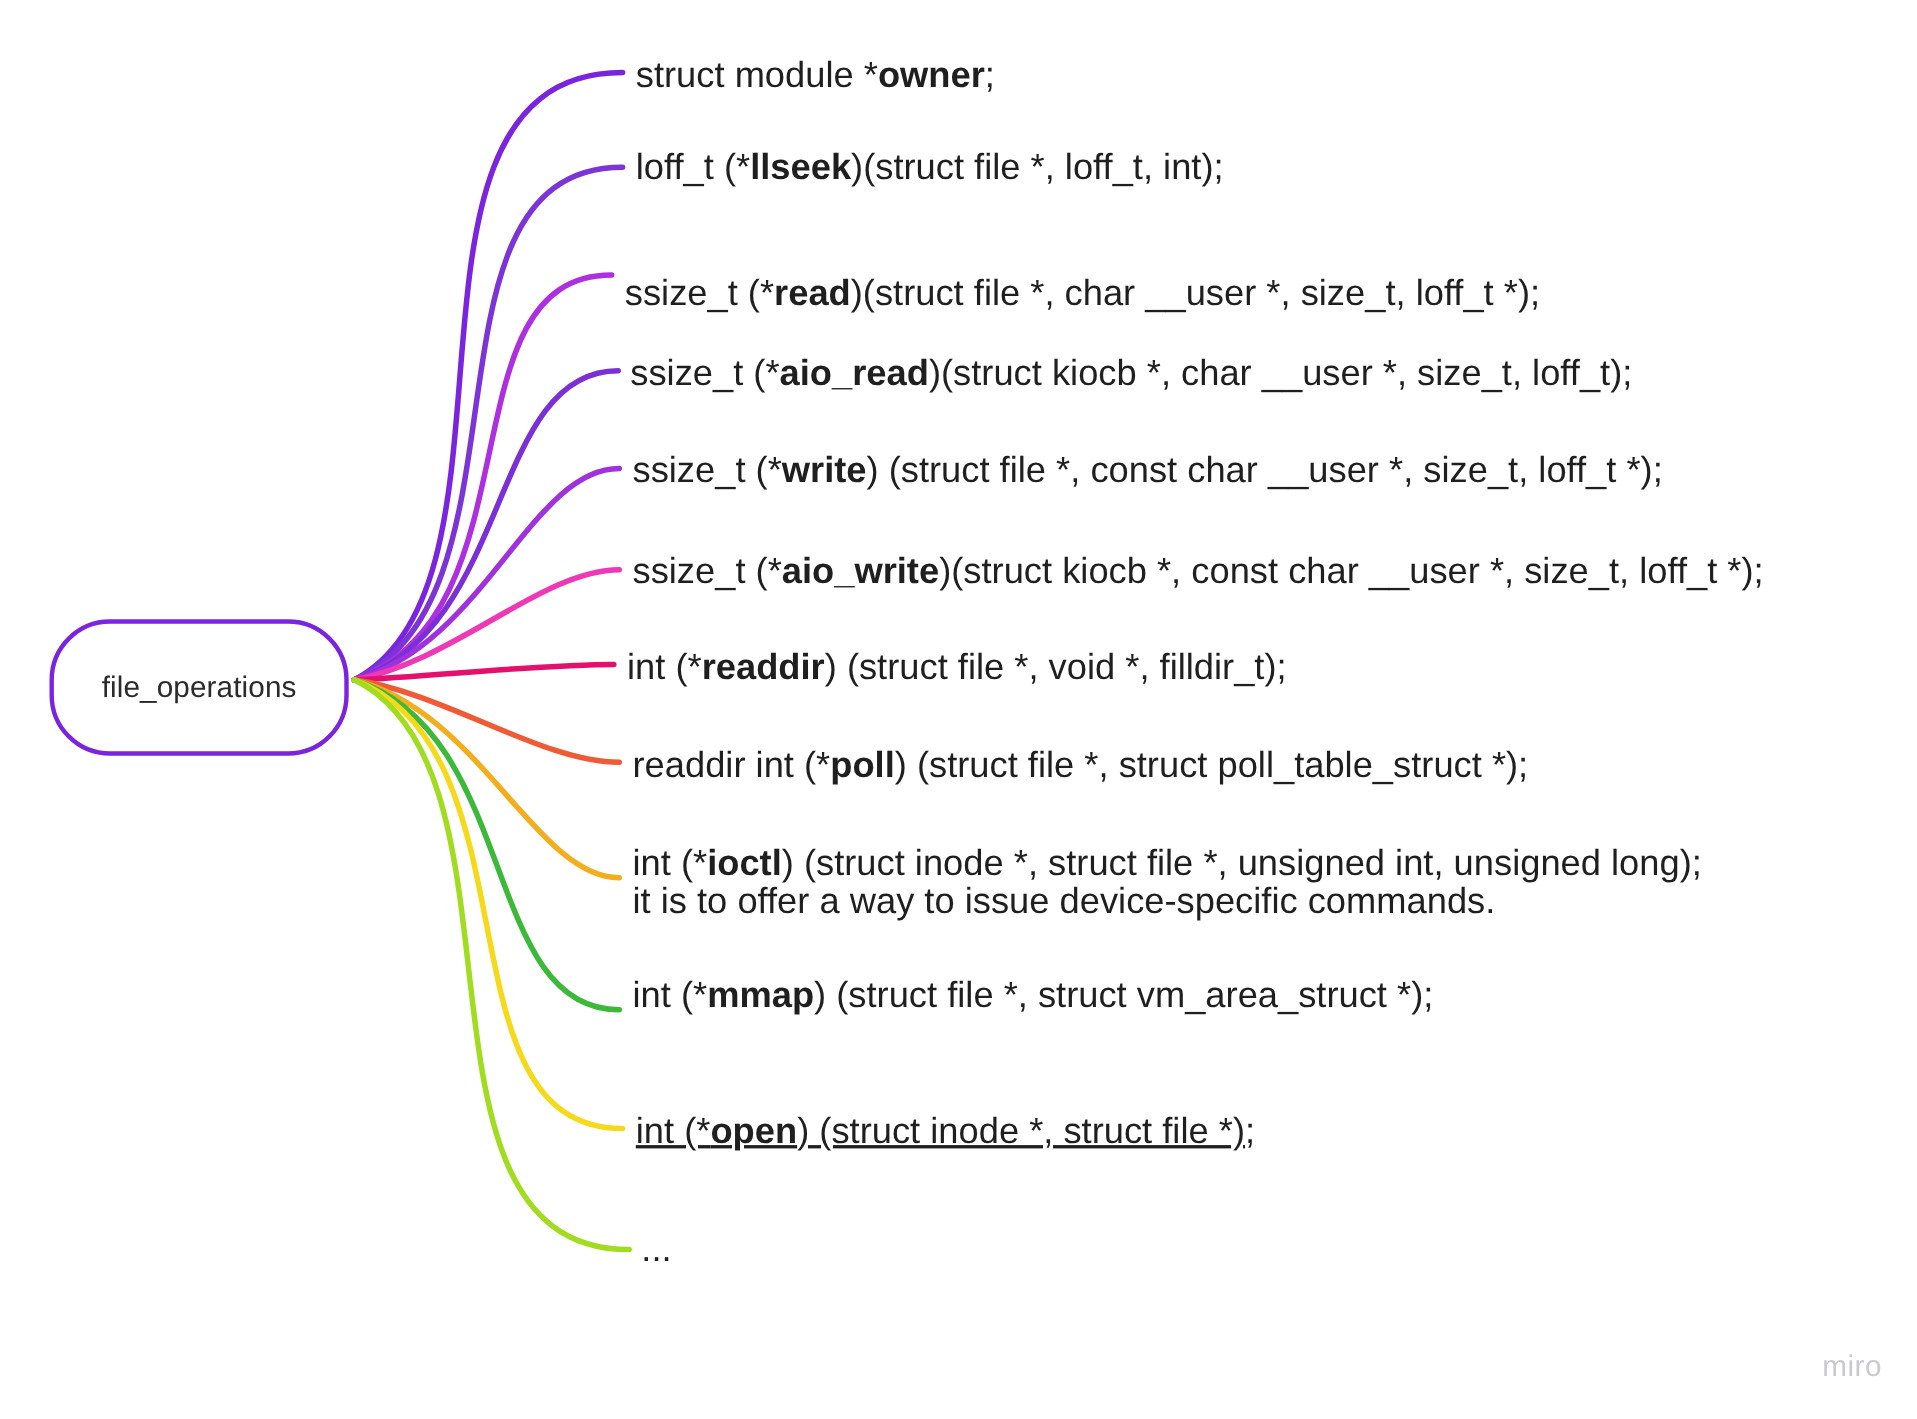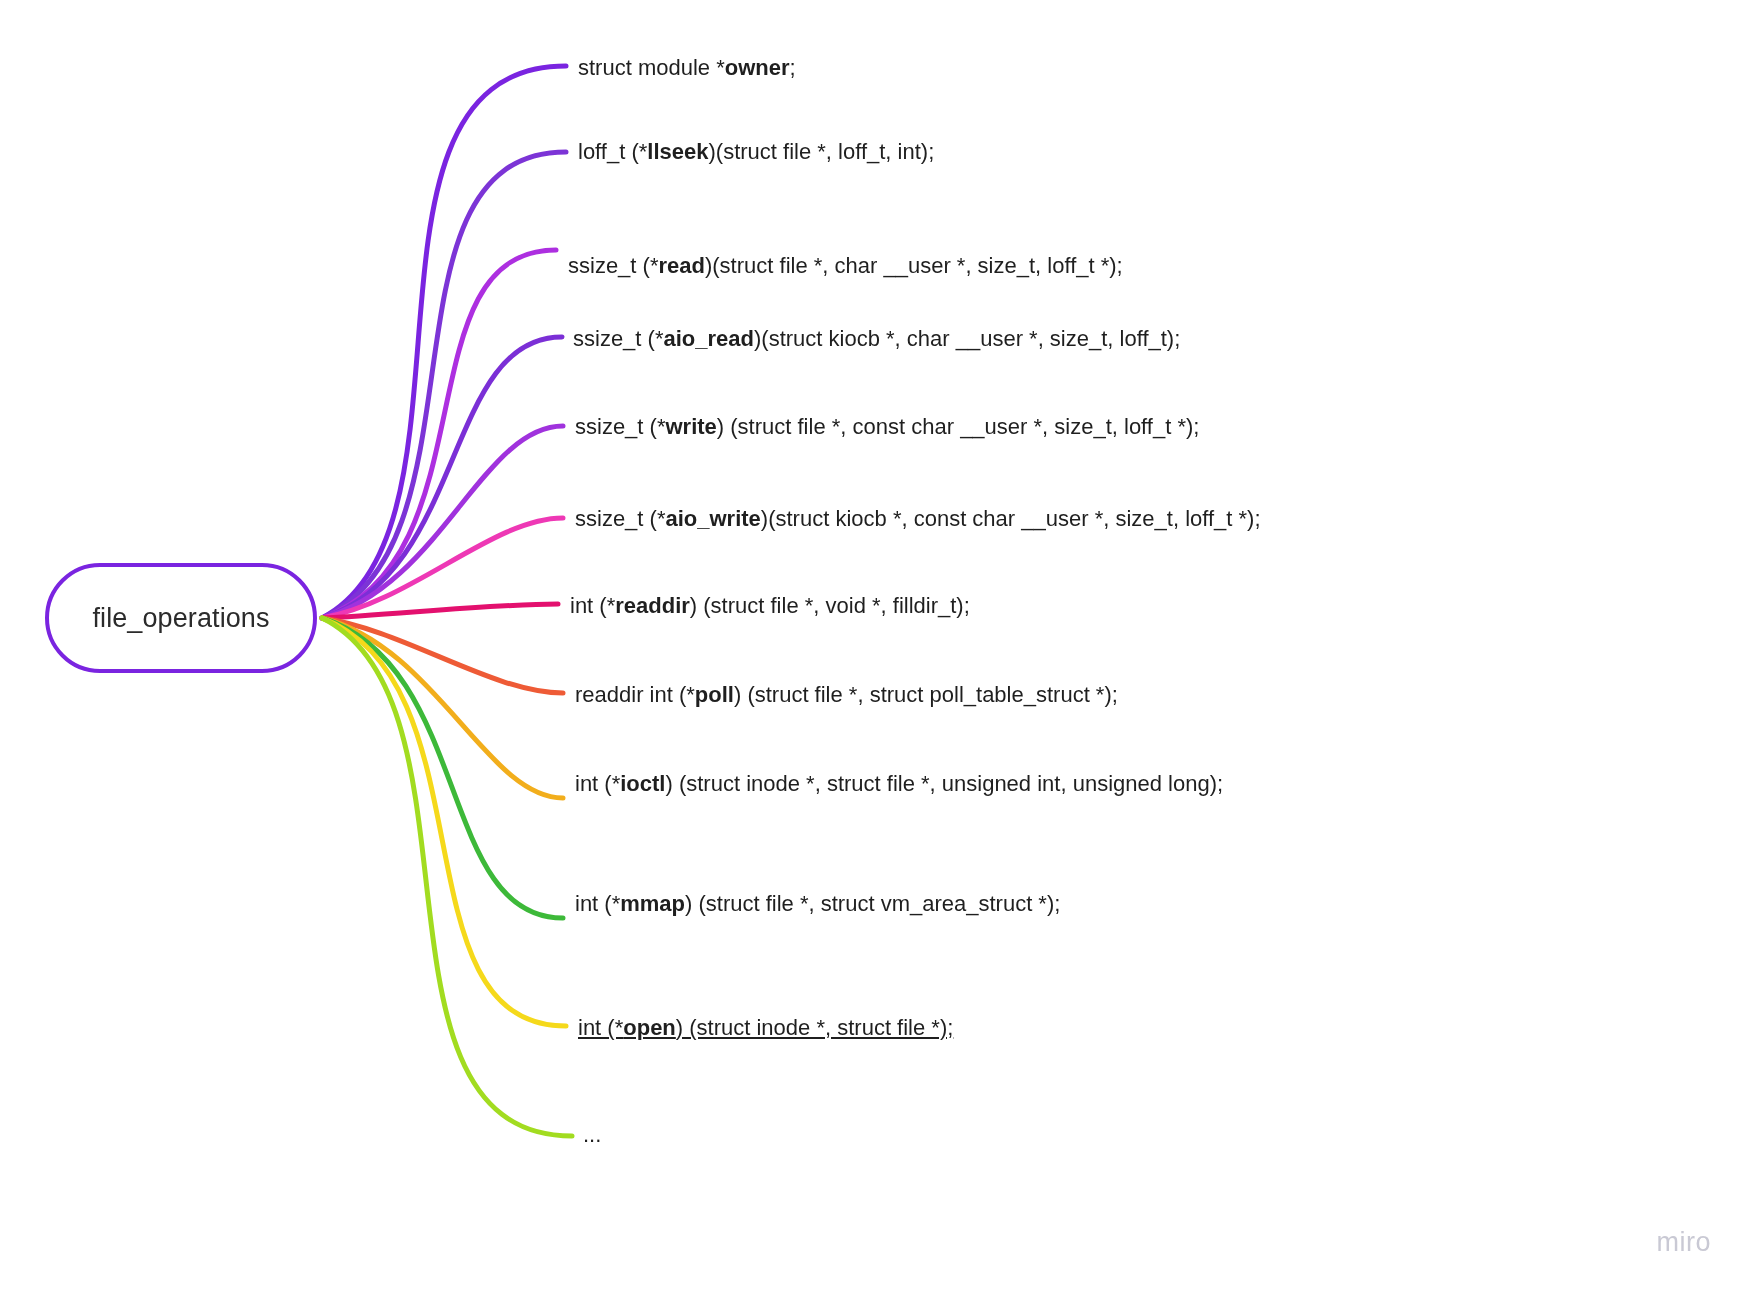--- a/index.html
+++ b/index.html
@@ -23,39 +23,39 @@
     top: 0;
     width: 1743px;
     height: 1290px;
     pointer-events: none;
   }
   .root-node {
     position: absolute;
     left: 45px;
     top: 563px;
     width: 272px;
-    height: 110px;
+    height: 124px;
     border: 4px solid #7A24E0;
     border-radius: 55px;
     background: #ffffff;
     display: flex;
     align-items: center;
     justify-content: center;
     box-sizing: border-box;
   }
   .root-label {
     font-size: 27px;
     color: #2b2b2b;
     letter-spacing: 0.1px;
     font-family: "Liberation Sans", sans-serif;
   }
   .leaf {
     position: absolute;
     color: #1f1f1f;
-    font-size: 22px;
+    font-size: 33px;
     line-height: 35px;
     white-space: nowrap;
     font-family: "Liberation Sans", sans-serif;
   }
   .leaf b {
     font-weight: bold;
   }
   .leaf .ln {
     display: block;
   }
@@ -113,20 +113,21 @@
         <span class="ln"><span>ssize_t (*</span><b>aio_write</b><span>)(struct kiocb *, const char __user *, size_t, loff_t *);</span></span>
       </div>
       <div class="leaf" style="left: 570px; top: 588px;">
         <span class="ln"><span>int (*</span><b>readdir</b><span>) (struct file *, void *, filldir_t);</span></span>
       </div>
       <div class="leaf" style="left: 575px; top: 677px;">
         <span class="ln"><span>readdir int (*</span><b>poll</b><span>) (struct file *, struct poll_table_struct *);</span></span>
       </div>
       <div class="leaf" style="left: 575px; top: 766px;">
         <span class="ln"><span>int (*</span><b>ioctl</b><span>) (struct inode *, struct file *, unsigned int, unsigned long);</span></span>
+        <span class="ln"><span>it is to offer a way to issue device-specific commands.</span></span>
       </div>
       <div class="leaf" style="left: 575px; top: 886px;">
         <span class="ln"><span>int (*</span><b>mmap</b><span>) (struct file *, struct vm_area_struct *);</span></span>
       </div>
       <div class="leaf" style="left: 578px; top: 1010px; text-decoration: underline;">
         <span class="ln"><span>int (*</span><b>open</b><span>) (struct inode *, struct file *);</span></span>
       </div>
       <div class="leaf" style="left: 583px; top: 1117px;">
         <span class="ln"><span>...</span></span>
       </div>

